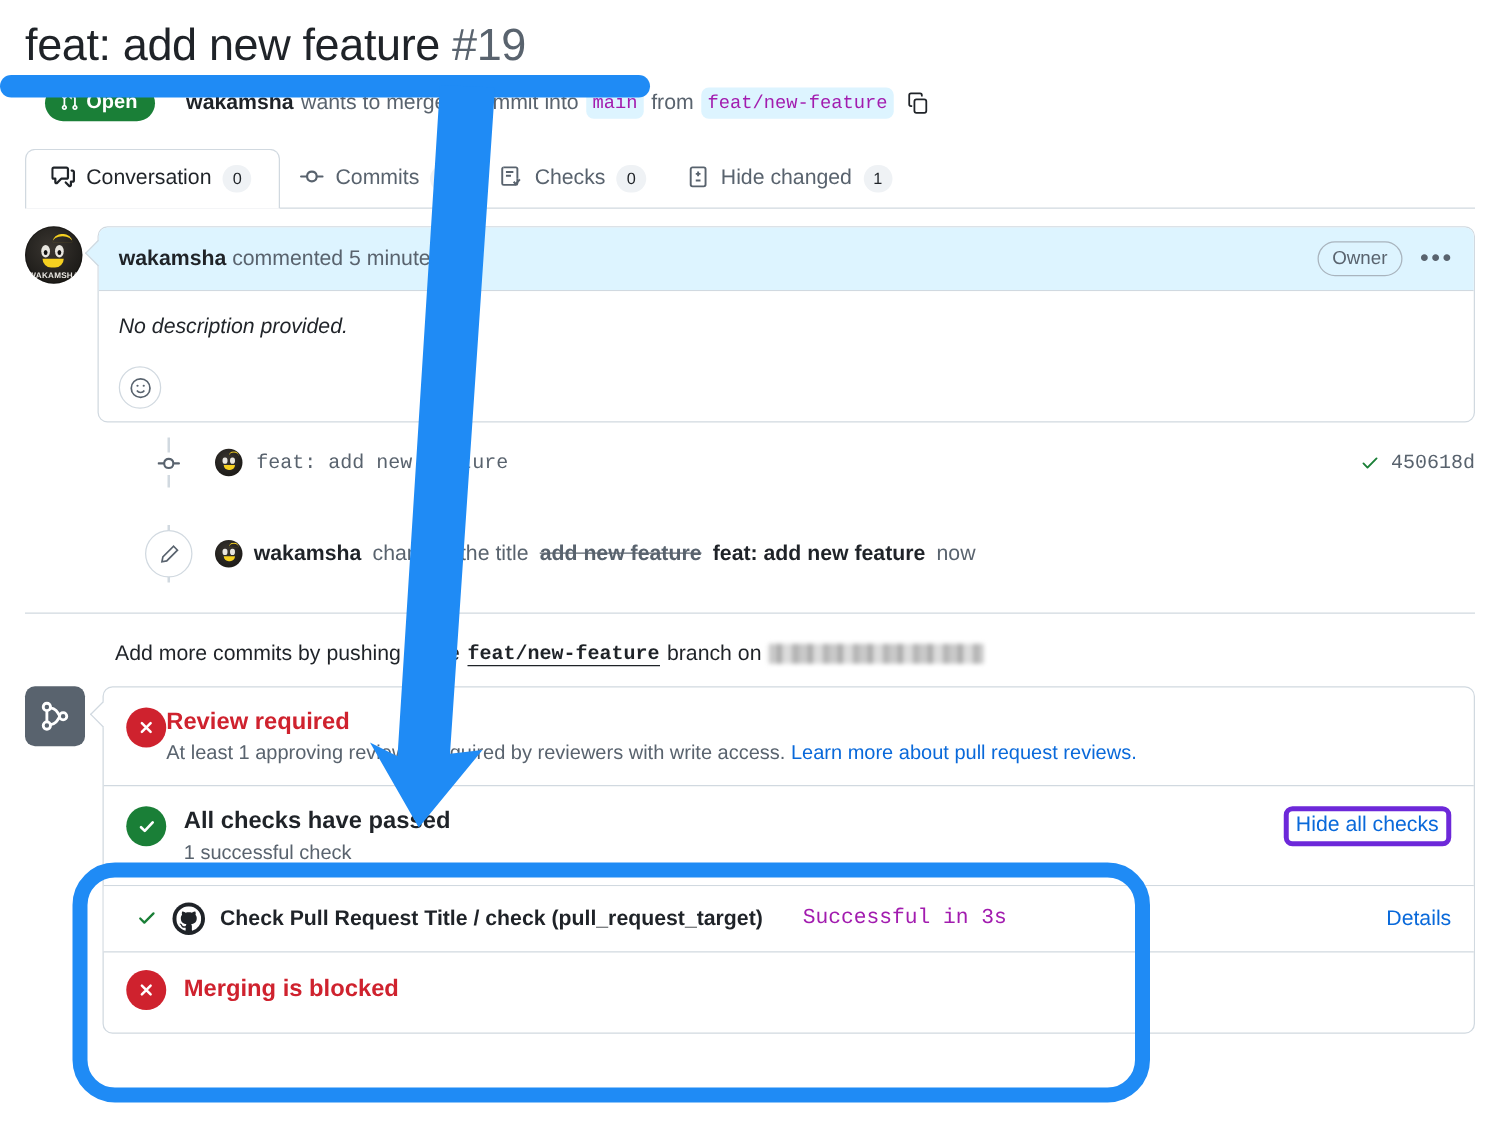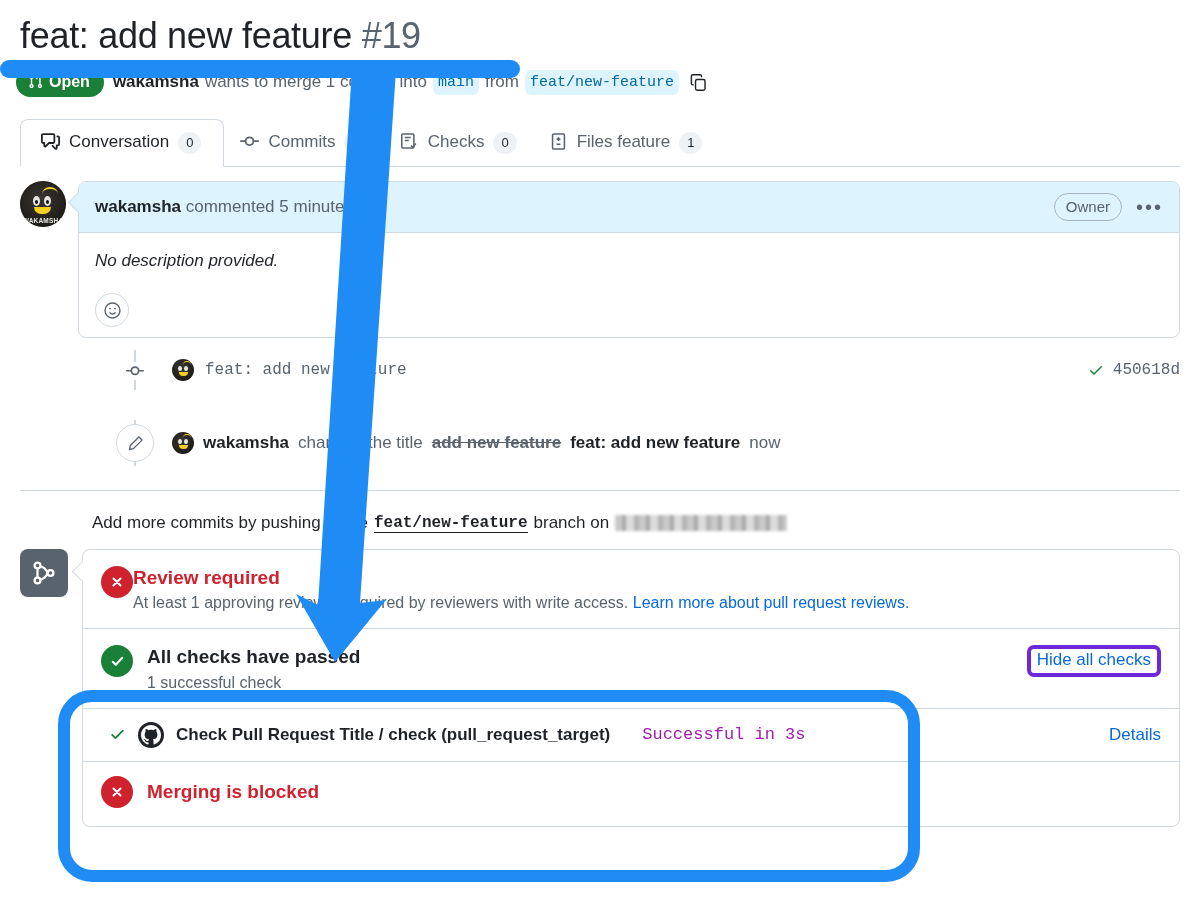--- a/index.html
+++ b/index.html
@@ -15,34 +15,34 @@
   
   .pr-title-row { padding: 14px 20px 0 20px; }
   .pr-title {
     font-size: 36px; font-weight: 400; line-height: 1.22;
     letter-spacing: -0.3px; color: #1f2328; display: inline;
   }
   .pr-number { color: #59636e; font-weight: 400; }
 
   
   .pr-subhead {
-    display: flex; align-items: center; gap: 9px;
-    padding: 10px 20px 0 16px; font-size: 17px; color: #59636e;
+    display: flex; align-items: center; gap: 25px;
+    padding: 10px 20px 0 36px; font-size: 17px; color: #59636e;
   }
   .state-badge {
     display: inline-flex; align-items: center; gap: 6px;
     background: #1a7f37; color: #fff; font-size: 16px; font-weight: 700;
     border-radius: 20px; padding: 6px 14px 7px 12px; line-height: 1;
   }
   .state-badge svg { display: block; }
   .subhead-text { display: flex; align-items: center; gap: 6px; flex-wrap: nowrap; }
   .author-name { font-weight: 700; color: #1f2328; }
   .branch-chip {
     font-family: "Liberation Mono", monospace; font-size: 15px;
-    background: #ddf4ff; color: #0369a1; border-radius: 6px;
+    background: #ddf4ff; color: #a21caf; border-radius: 6px;
     padding: 2px 5px; line-height: 1.45;
   }
   .copy-icon { margin-left: 4px; cursor: pointer; display: inline-flex; }
 
   
   .tabs-wrap { margin-top: 22px; padding: 0 20px; position: relative; }
   .tabs {
     display: flex; align-items: flex-end; gap: 0;
     border-bottom: 1px solid #d1d9e0; position: relative;
   }
@@ -290,21 +290,21 @@
             <path d="M9.2 11.3l1.4 1.5 2.8-3.1"></path>
           </svg>
         <span>Checks</span>
         <span class="tab-count">0</span>
       </div>
       <div class="tab">
         <svg width="19" height="19" viewBox="0 0 16 16" fill="none" stroke="#59636e" stroke-width="1.3">
             <rect x="3" y="1.6" width="10" height="12.8" rx="1.2"></rect>
             <path d="M8 4.4v3.2M6.4 6h3.2M6.4 10.4h3.2"></path>
           </svg>
-        <span>Files feature</span>
+        <span>Hide changed</span>
         <span class="tab-count">1</span>
       </div>
     </div>
   </div>
 
   <div class="timeline">
 
     <div class="comment-row">
       <div class="avatar">
         <div class="hair"></div>

